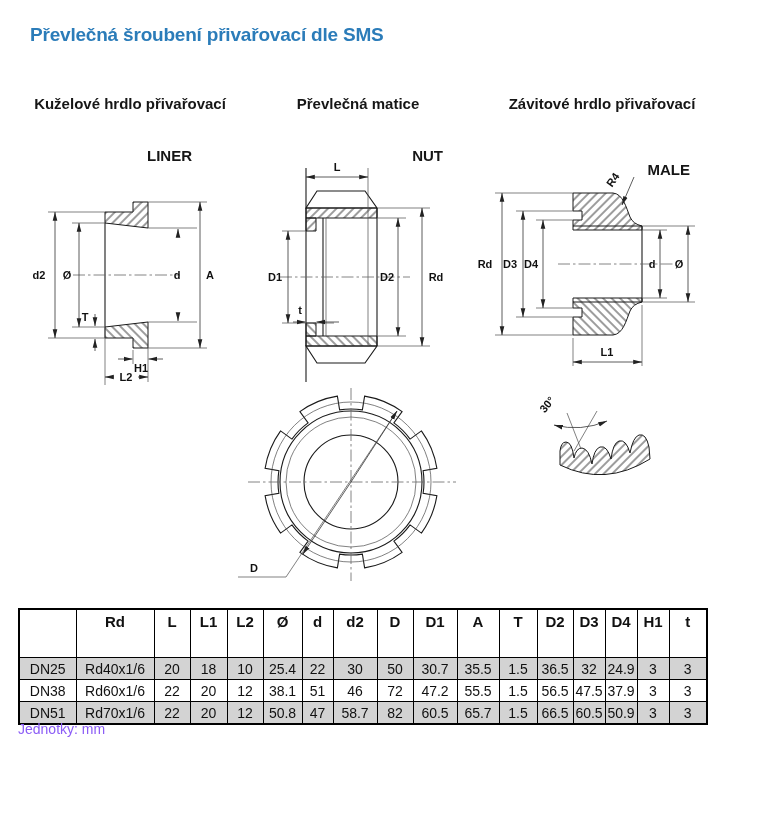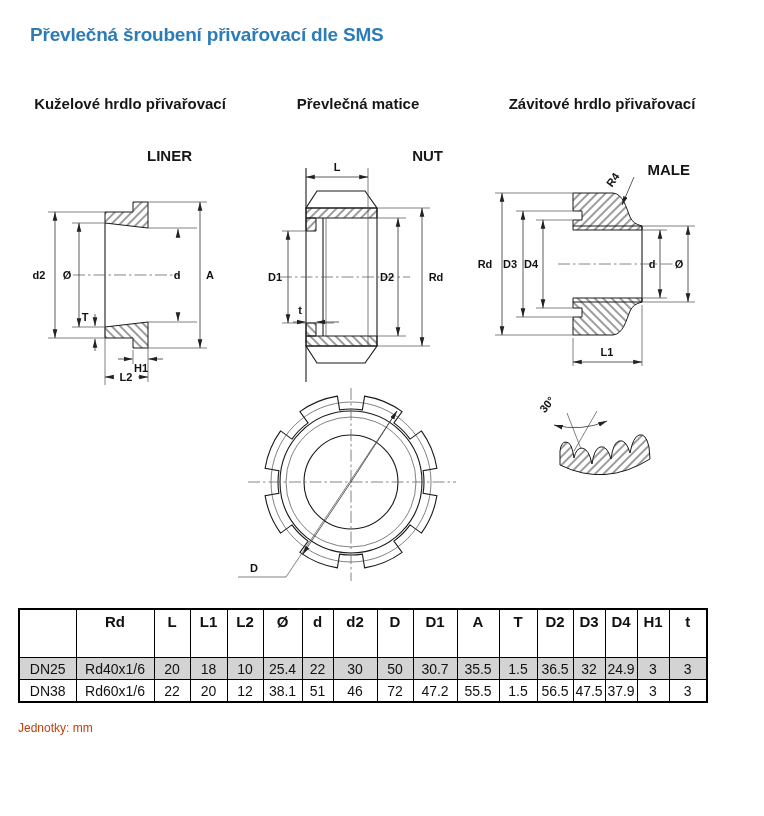--- a/index.html
+++ b/index.html
@@ -2,21 +2,21 @@
 <html><head>
 <meta charset="utf-8">
 <style>
   html,body{margin:0;padding:0;background:#fff;}
   .page{position:relative;width:764px;height:816px;background:#ffffff;overflow:hidden;
         font-family:"Liberation Sans",sans-serif;color:#111;}
   .title{position:absolute;left:30px;top:24px;font-size:19px;font-weight:bold;
          letter-spacing:-0.2px;color:#2b7cb9;margin:0;}
   .colhead{position:absolute;font-size:15px;font-weight:bold;text-align:center;color:#161616;}
   .subhead{position:absolute;font-size:15px;font-weight:bold;text-align:right;color:#161616;}
-  .note{position:absolute;font-size:12px;color:#c2410c;}
+  .note{position:absolute;font-size:14px;color:#8b5cf6;}
   svg{position:absolute;overflow:visible;}
   .body{stroke:#1a1a1a;stroke-width:1.1;fill:none;}
   .thin{stroke:#4a4a4a;stroke-width:0.7;fill:none;}
   .dline{stroke:#333;stroke-width:0.8;fill:none;}
   .hatched{fill:url(#hatch);stroke:#1a1a1a;stroke-width:1;}
   .cl{stroke:#666;stroke-width:0.8;stroke-dasharray:12 3 2.5 3;fill:none;}
   .dimtxt{font:bold 11px "Liberation Sans",sans-serif;fill:#111;}
   table.dims{position:absolute;left:18px;top:608px;border-collapse:collapse;table-layout:fixed;
              border:2px solid #000;font-family:"Liberation Sans",sans-serif;}
   table.dims th,table.dims td{border:1px solid #000;text-align:center;padding:0;
@@ -310,18 +310,37 @@
         <td>72</td>
         <td>47.2</td>
         <td>55.5</td>
         <td>1.5</td>
         <td>56.5</td>
         <td>47.5</td>
         <td>37.9</td>
         <td>3</td>
         <td>3</td>
       </tr>
+      <tr class="shade">
+        <td>DN51</td>
+        <td>Rd70x1/6</td>
+        <td>22</td>
+        <td>20</td>
+        <td>12</td>
+        <td>50.8</td>
+        <td>47</td>
+        <td>58.7</td>
+        <td>82</td>
+        <td>60.5</td>
+        <td>65.7</td>
+        <td>1.5</td>
+        <td>66.5</td>
+        <td>60.5</td>
+        <td>50.9</td>
+        <td>3</td>
+        <td>3</td>
+      </tr>
     </tbody>
   </table>
 
   <div class="note" style="left:18px;top:721px">Jednotky: mm</div>
 
 </div>
 
 </body></html>

